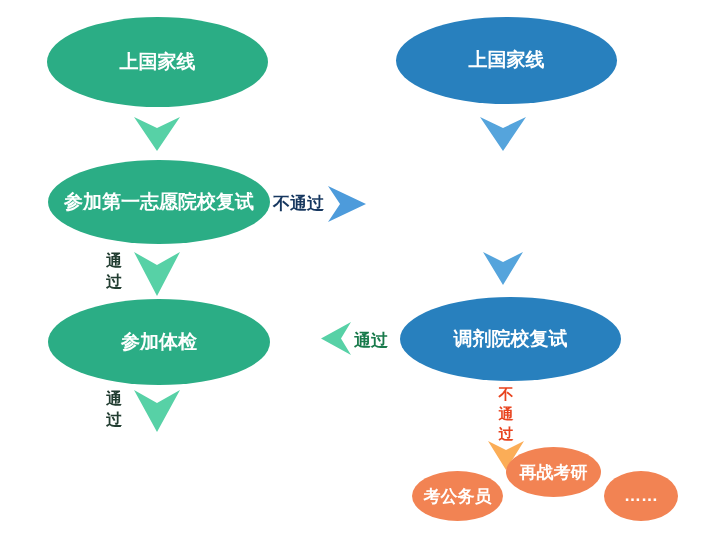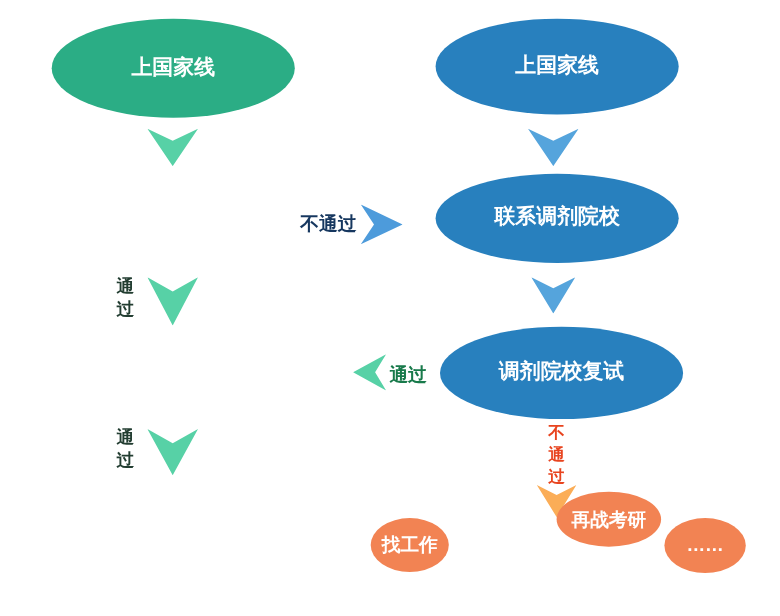--- a/index.html
+++ b/index.html
@@ -33,60 +33,63 @@
 <div id="canvas">
 
   <div class="ellipse green big" style="left:47px;top:17px;width:221px;height:90px;">
     <div class="l">上国家线</div>
   </div>
 
   <svg class="arrow" style="left:134px;top:117px;" width="46" height="34" viewBox="0 0 46 34">
     <polygon points="0,0 23,11 46,0 23,34" fill="#57d1a6"></polygon>
   </svg>
 
+  <div class="ellipse green big" style="left:48px;top:160px;width:222px;height:84px;">
+    <div class="l">参加第一志愿院校复试</div>
+  </div>
 
   <div class="vlabel pass" style="left:103px;top:250px;">通过</div>
   <svg class="arrow" style="left:134px;top:252px;" width="46" height="44" viewBox="0 0 46 44">
     <polygon points="0,0 23,13 46,0 23,44" fill="#57d1a6"></polygon>
   </svg>
 
+  <div class="ellipse green big" style="left:48px;top:299px;width:222px;height:86px;">
+    <div class="l">参加体检</div>
+  </div>
 
   <div class="vlabel pass" style="left:103px;top:388px;">通过</div>
   <svg class="arrow" style="left:134px;top:390px;" width="46" height="42" viewBox="0 0 46 42">
     <polygon points="0,0 23,13 46,0 23,42" fill="#57d1a6"></polygon>
   </svg>
 
 
   <div class="ellipse blue big" style="left:396px;top:17px;width:221px;height:87px;">
     <div class="l">上国家线</div>
   </div>
 
   <svg class="arrow" style="left:480px;top:117px;" width="46" height="34" viewBox="0 0 46 34">
     <polygon points="0,0 23,11 46,0 23,34" fill="#55a4dc"></polygon>
   </svg>
 
-  <div class="ellipse blue big" style="left:396px;top:158px;width:221px;height:81px;">
-    <div class="l">联系调剂院校</div>
-  </div>
 
   <svg class="arrow" style="left:483px;top:252px;" width="40" height="33" viewBox="0 0 40 33">
     <polygon points="0,0 20,10 40,0 20,33" fill="#55a4dc"></polygon>
   </svg>
 
   <div class="ellipse blue big" style="left:400px;top:297px;width:221px;height:84px;">
     <div class="l">调剂院校复试</div>
   </div>
 
   <div class="vlabel fail" style="left:495px;top:384px;">不通过</div>
   <svg class="arrow" style="left:488px;top:441px;" width="36" height="29" viewBox="0 0 36 29">
     <polygon points="0,0 18,9 36,0 18,29" fill="#fbad57"></polygon>
   </svg>
 
-  <div class="ellipse orange small" style="left:337px;top:471px;width:71px;height:49px;">
-    <div>找工作</div>
+  <div class="ellipse orange small" style="left:412px;top:471px;width:91px;height:50px;">
+    <div>考公务员</div>
   </div>
   <div class="ellipse orange small" style="left:506px;top:447px;width:95px;height:50px;">
     <div>再战考研</div>
   </div>
   <div class="ellipse orange small" style="left:604px;top:471px;width:74px;height:50px;">
     <div>……</div>
   </div>
 
   <div class="hlabel fail" style="left:273px;top:192px;">不通过</div>
   <svg class="arrow" style="left:328px;top:186px;" width="38" height="36" viewBox="0 0 38 36">

